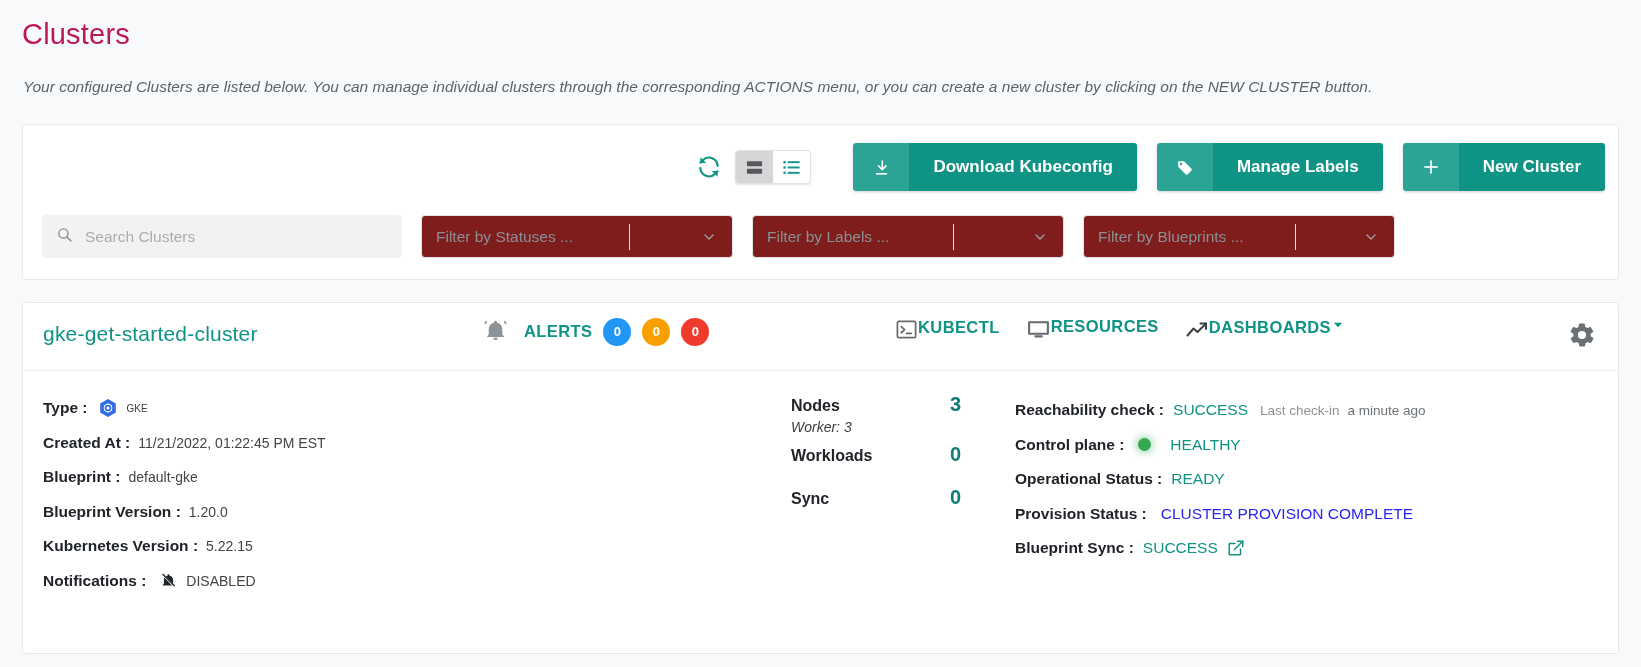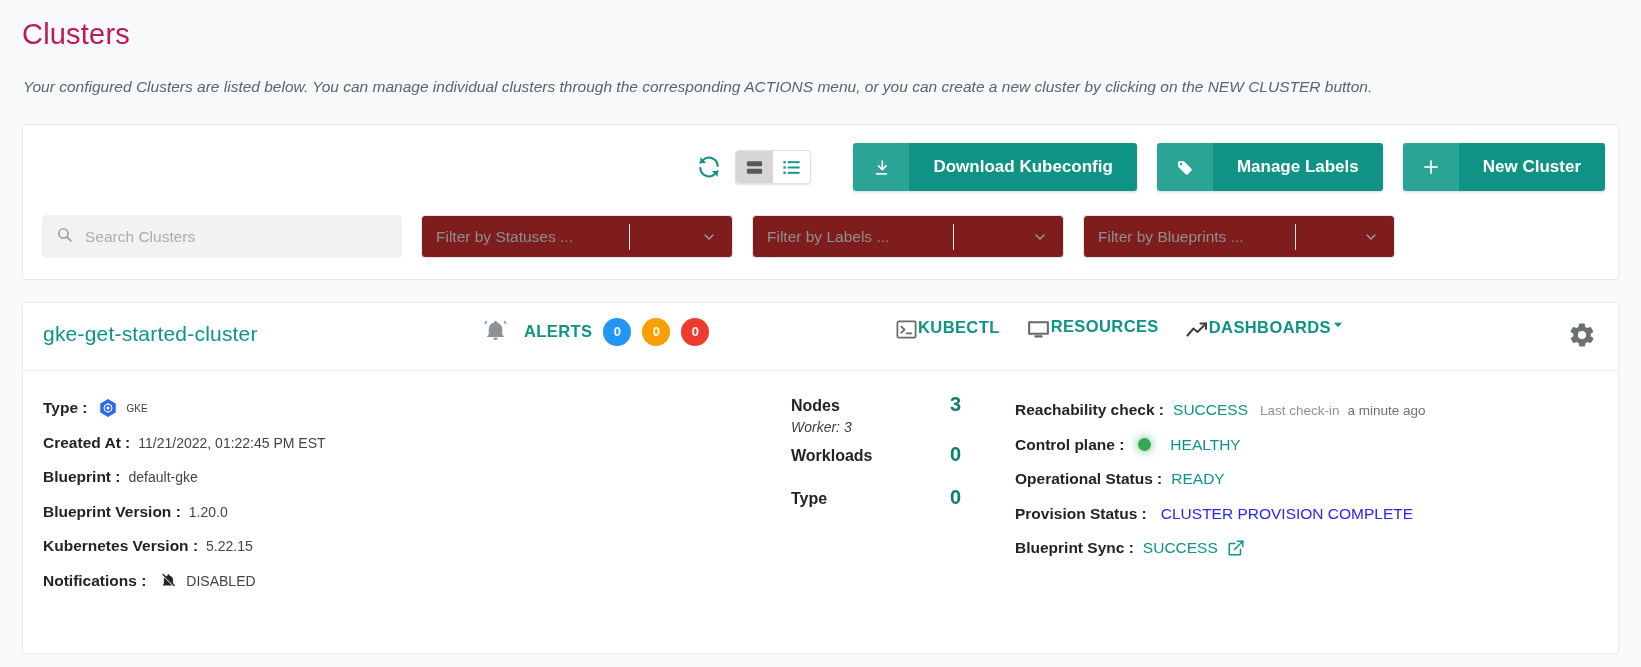--- a/index.html
+++ b/index.html
@@ -369,21 +369,21 @@
           <span class="stat-val">3</span>
         </div>
         <div class="stat-sub">Worker: 3</div>
 
         <div class="stat-row" style="margin-top:8px">
           <span class="stat-lbl">Workloads</span>
           <span class="stat-val">0</span>
         </div>
 
         <div class="stat-row" style="margin-top:20px">
-          <span class="stat-lbl">Type</span>
+          <span class="stat-lbl">Sync</span>
           <span class="stat-val">0</span>
         </div>
       </div>
 
       <div class="col-right">
         <div class="st-row">
           <span class="st-k">Reachability check :</span>
           <span class="st-v">SUCCESS</span>
           <span class="st-extra">Last check-in</span>
           <span class="st-extra" style="margin-left:8px;color:#6d7276">a minute ago</span>

